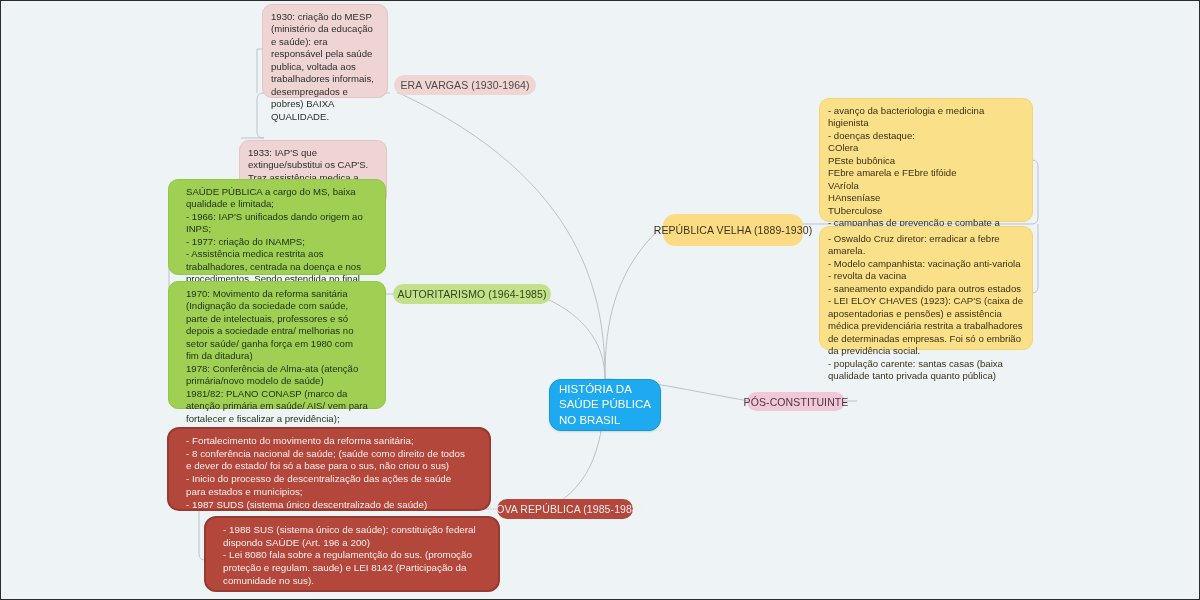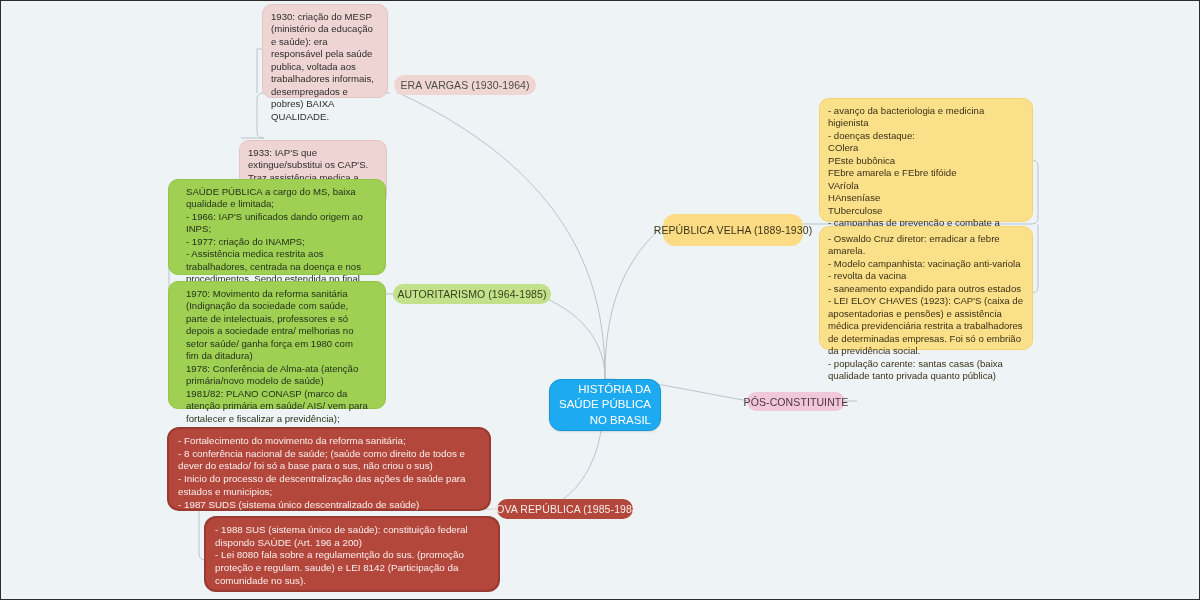--- a/index.html
+++ b/index.html
@@ -34,37 +34,37 @@
     white-space:nowrap;
   }
 
   
   .central{
     background:#1eaaf1;
     border:1px solid #1496d8;
     border-radius:12px;
     color:#ffffff;
     font-size:11.5px;
-    text-align:right;
+    text-align:left;
     display:flex;align-items:center;justify-content:center;
     line-height:1.35;
     box-shadow:0 1px 2px rgba(0,0,0,.12);
   }
 
   
   .pink-leaf{background:#efd4d4;border:1px solid #e4c3c3;color:#2d2d2d;font-size:9.6px;padding:6px 8px;}
   .pink-label{background:#f0d6d2;color:#4b4b4b;}
 
   .green-leaf{background:#9fd054;border:1px solid #92c548;color:#23331a;font-size:9.6px;padding:6px 17px;}
   .green-label{background:#c3e08a;color:#31461c;}
 
   .yellow-leaf{background:#fbe08a;border:1px solid #f3d475;color:#3b3118;font-size:9.6px;padding:6px 8px;}
   .yellow-label{background:#fbdc84;color:#3e3518;}
 
-  .red-leaf{background:#b4473c;border:2px solid #993a31;color:#f7efee;font-size:9.8px;padding:6px 9px;border-radius:12px;}
+  .red-leaf{background:#b4473c;border:2px solid #993a31;color:#f7efee;font-size:9.8px;padding:6px 17px;border-radius:12px;}
   .red-label{background:#b4473c;color:#f6ece9;}
 
   .violet-leaf{background:#e3c6e0;border:2px solid #6e63c8;color:#22234a;font-size:9.6px;padding:6px 8px;border-radius:10px;font-weight:bold;}
 
   .lilac-label{background:#f0c8d8;color:#4e3541;}
 </style>
 </head>
 <body>
 
 <div id="canvas">

